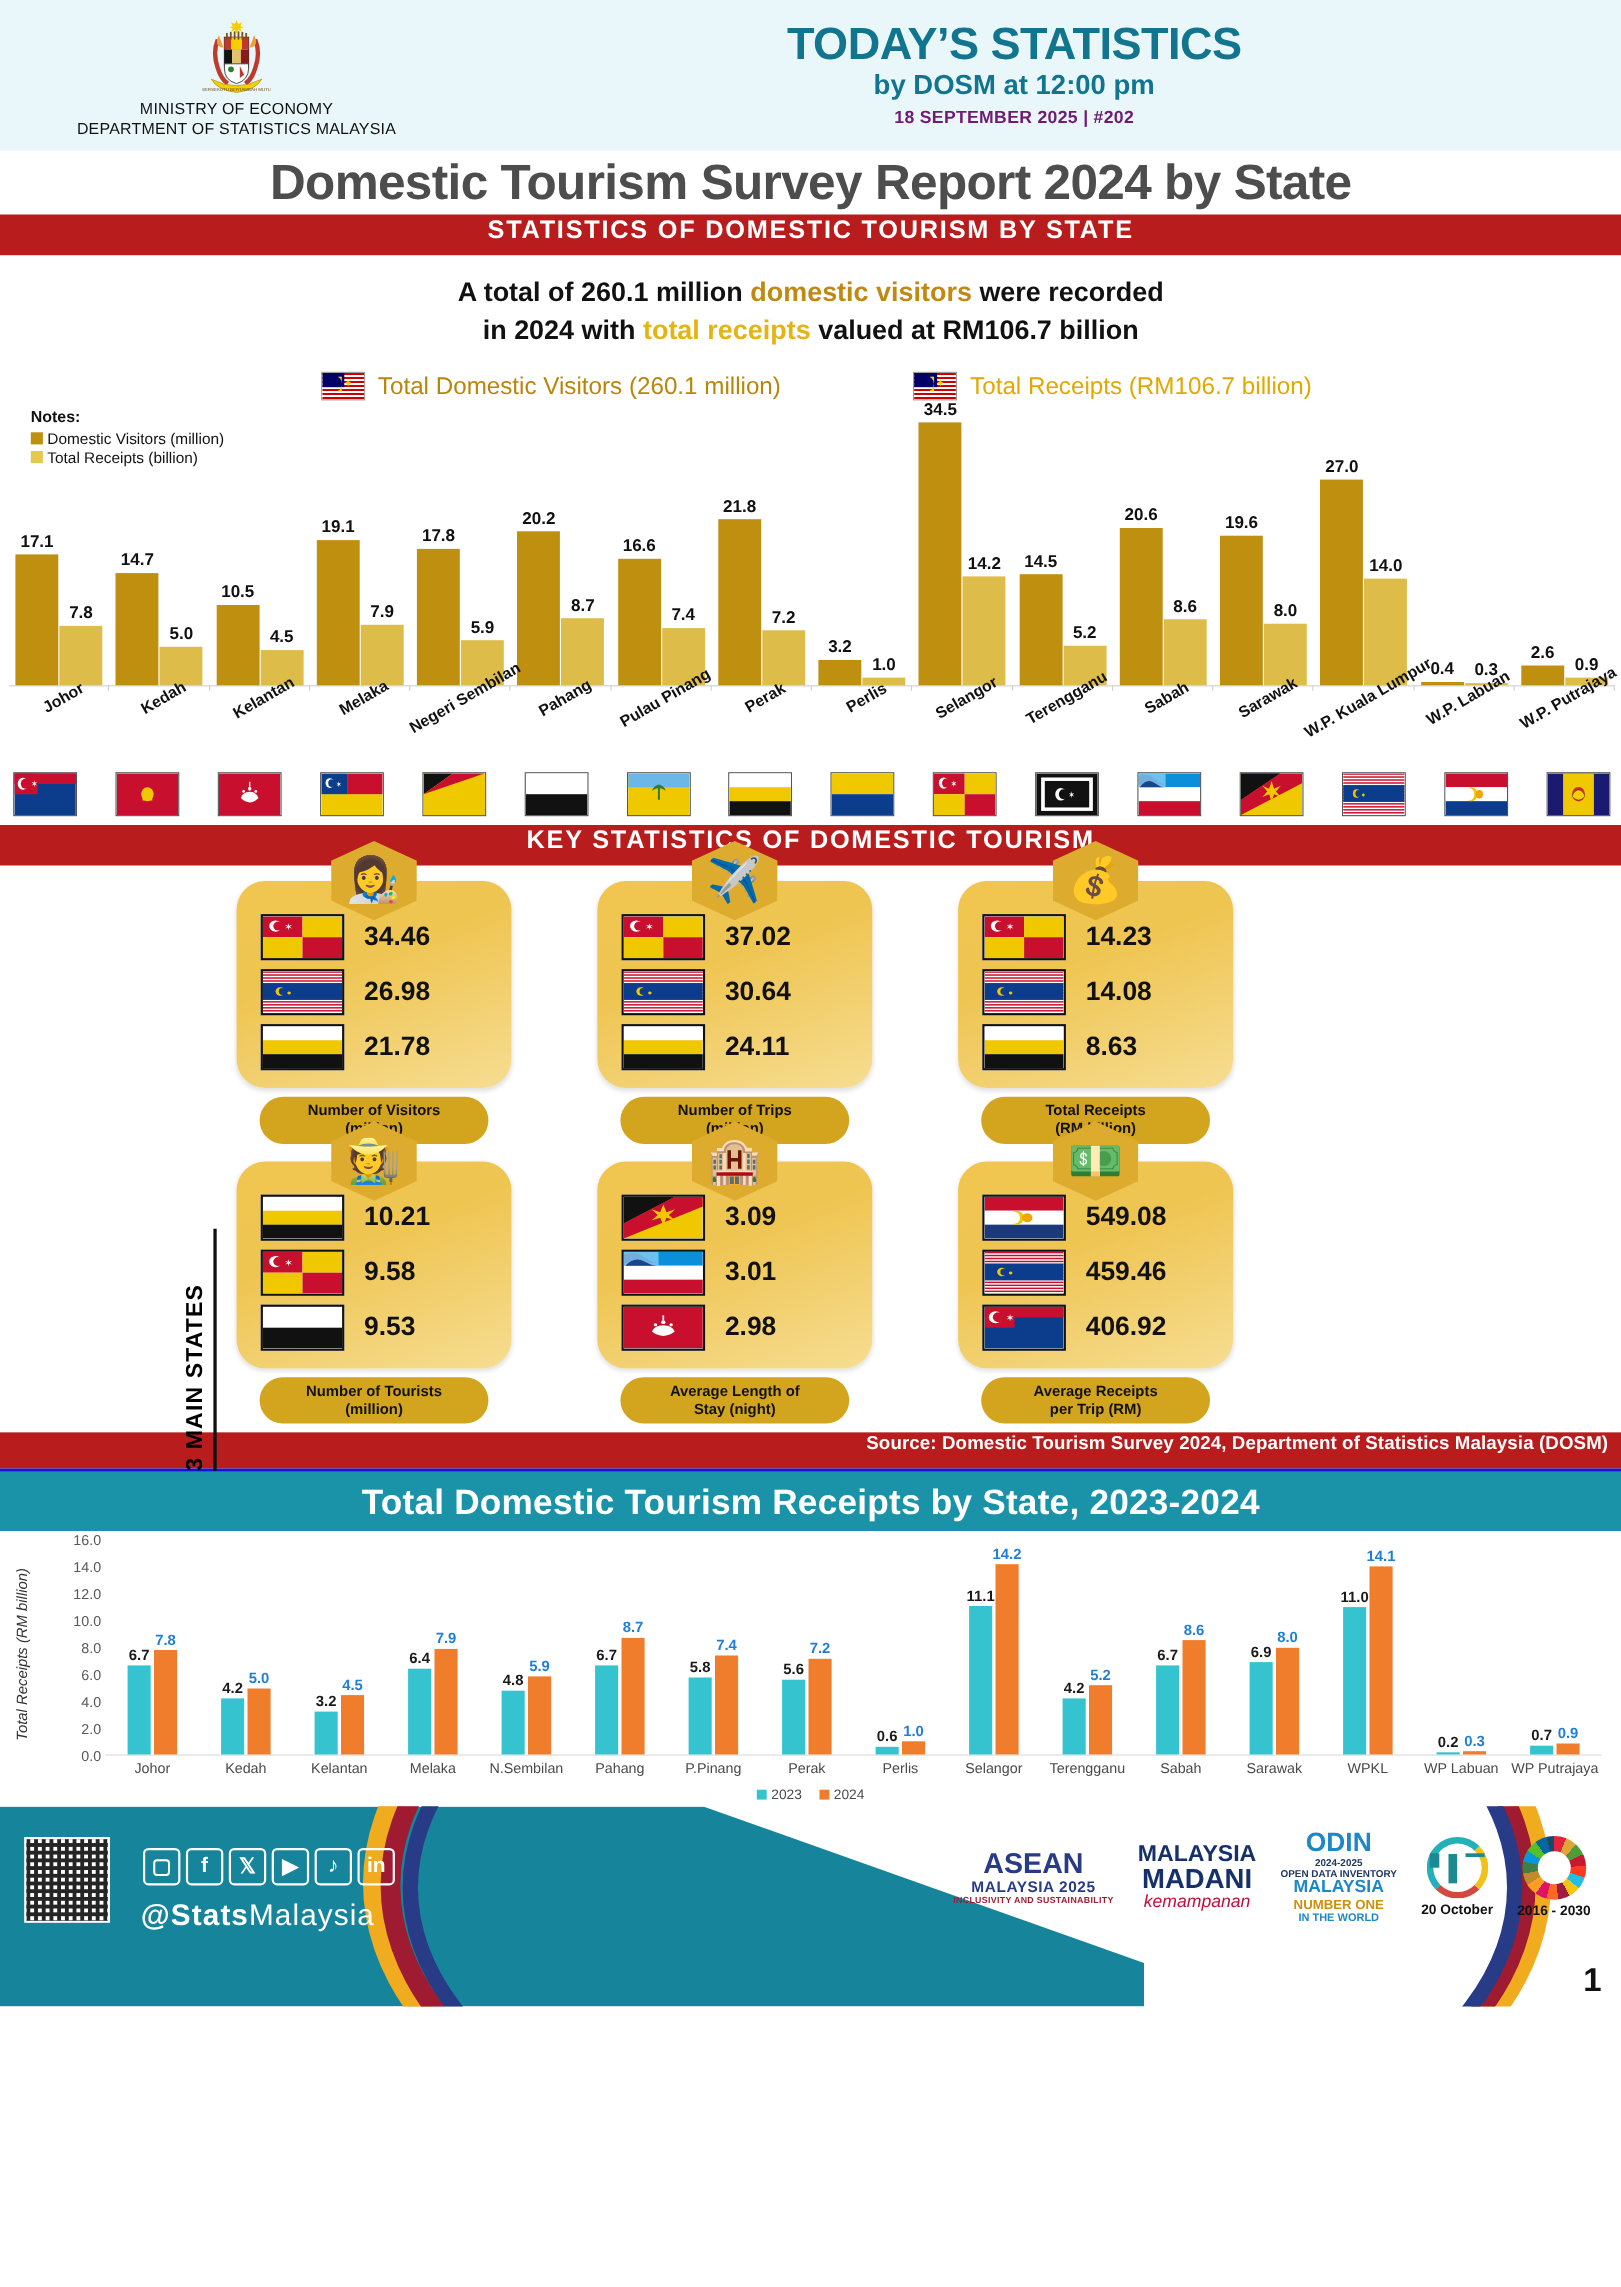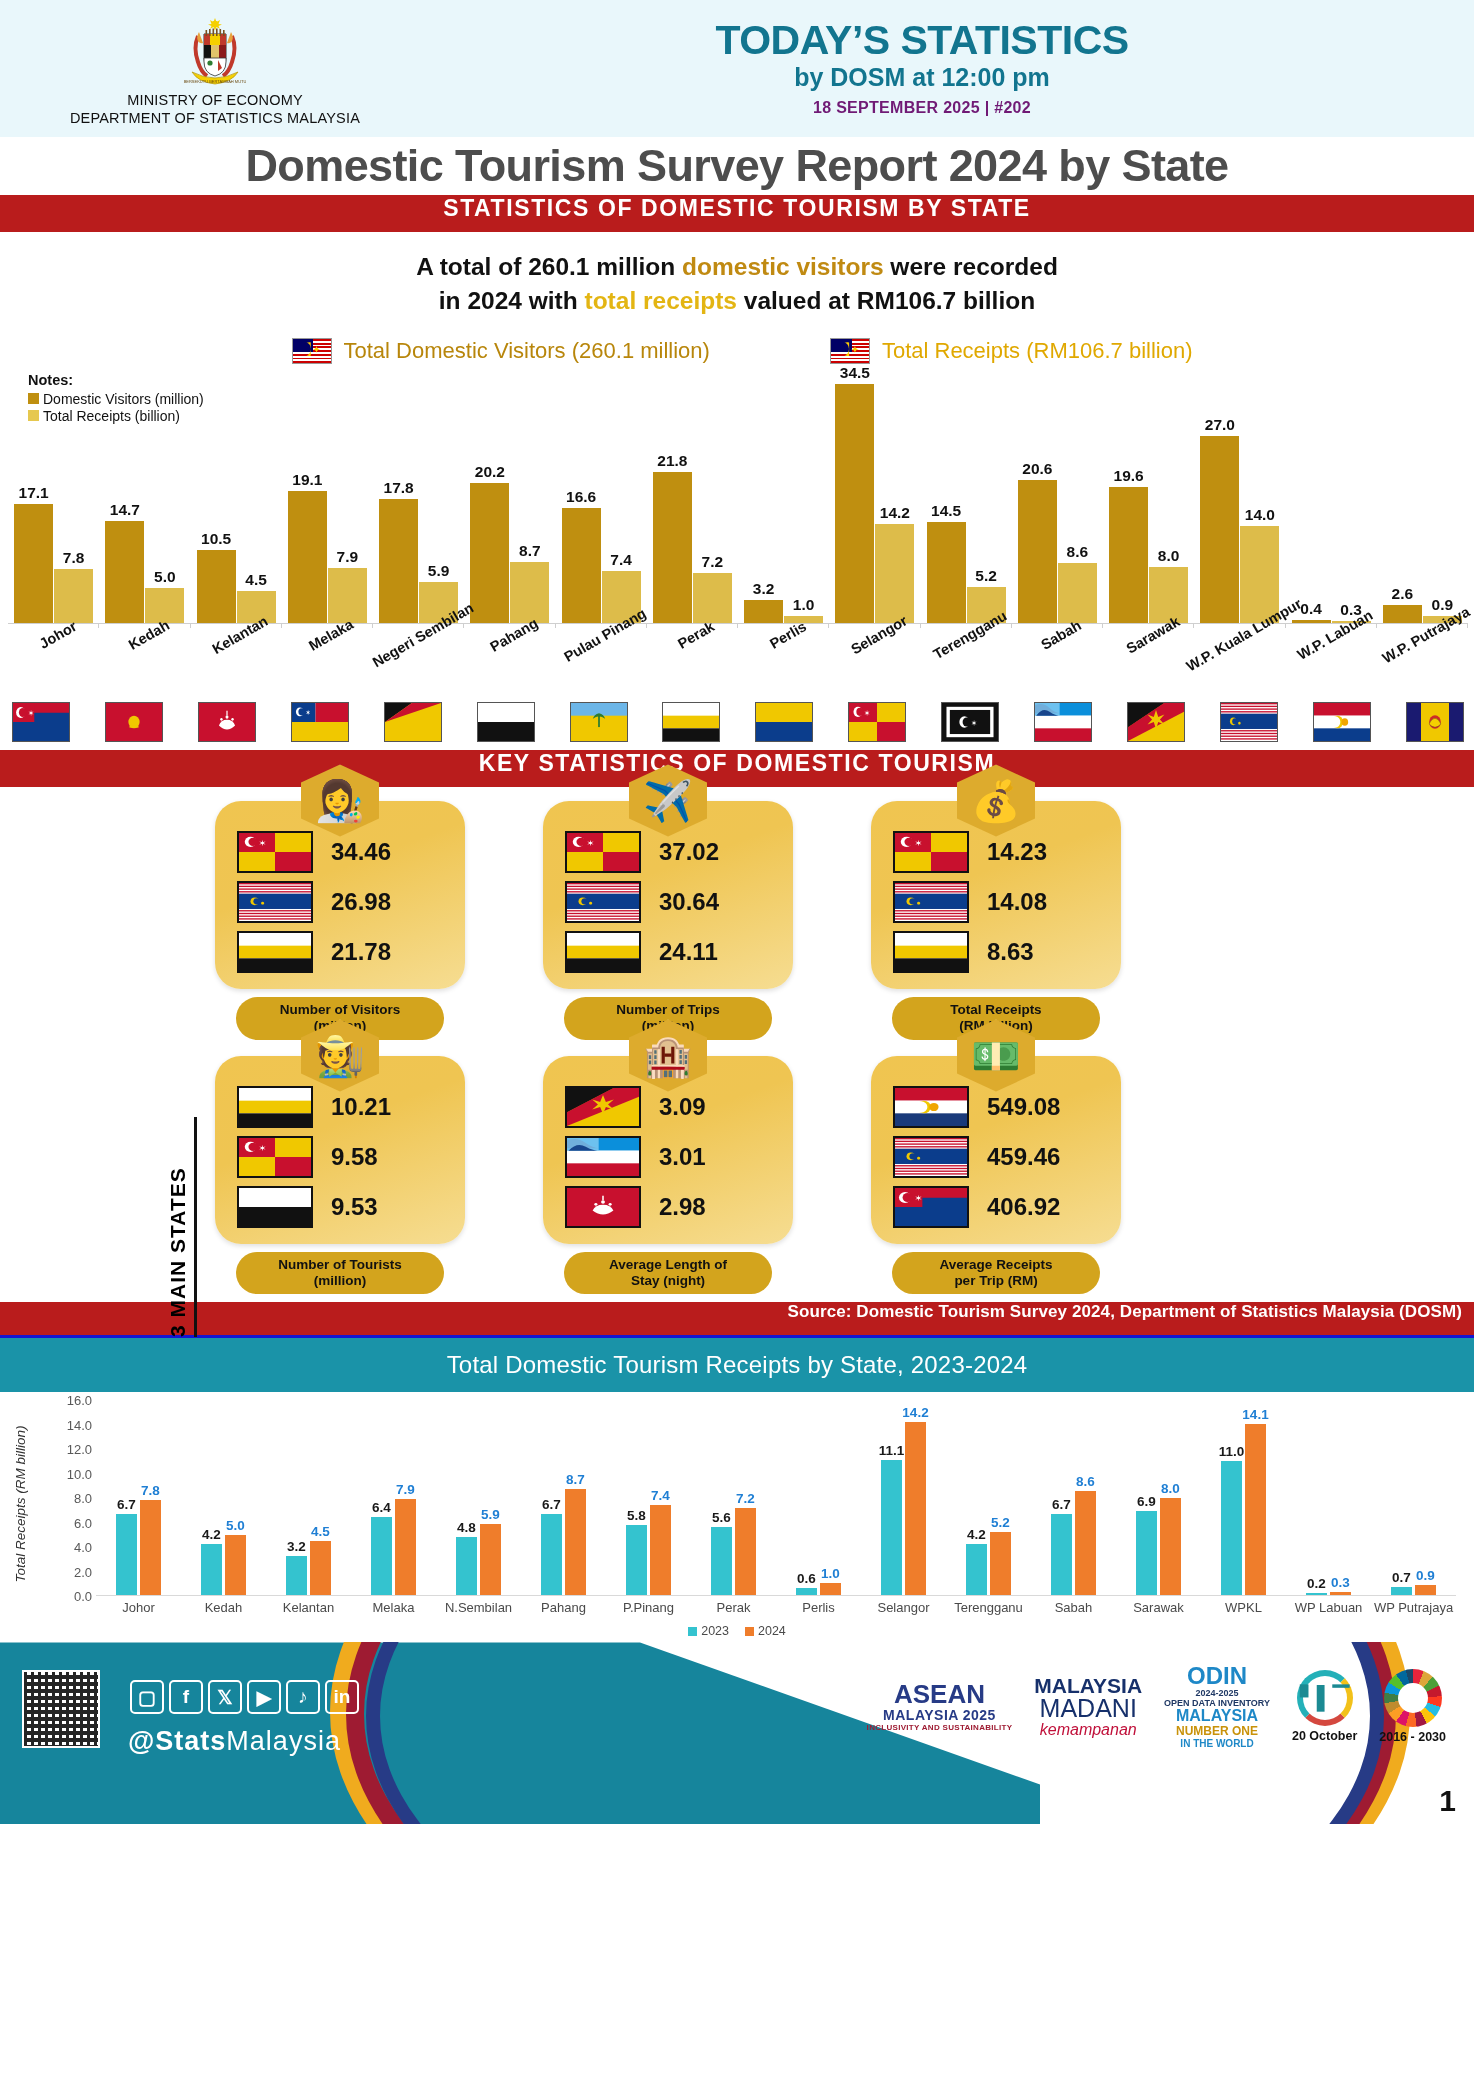--- a/index.html
+++ b/index.html
@@ -156,21 +156,21 @@
     margin: 8px auto 0 auto; width: 208px;
     background: #d3a41d; border-radius: 40px; text-align: center;
     padding: 5px 6px; font-size: 13.5px; font-weight: bold; color: #111; line-height: 1.22;
   }
 
   
   .teal-band {
     background: #1a93a8; height: 54px;
     display:flex; align-items:center; justify-content:center;
   }
-  .teal-band span { color:#fff; font-weight:normal; font-size: 24px; letter-spacing:.2px; }
+  .teal-band span { color:#fff; font-weight:bold; font-size: 32px; letter-spacing:.2px; }
   .blueline { height: 3px; background: #1414d2; }
 
   .chart2-wrap { position: relative; height: 250px; background:#fff; padding: 8px 14px 0 14px; }
   .yaxis2 { position: absolute; left: 48px; top: 8px; width: 44px; height: 196px; }
   .ytick { position: absolute; right: 0; font-size: 13px; color: #595959; transform: translateY(-50%); }
   .ylabel2 {
     position: absolute; left: 20px; top: 112px; transform: translate(-50%,-50%) rotate(-90deg);
     font-size: 13.5px; font-style: italic; color: #333; white-space: nowrap;
   }
   .plot2 {
@@ -215,21 +215,21 @@
   .sicon { width: 34px; height: 34px; border:2px solid #fff; border-radius:5px;
     display:flex; align-items:center; justify-content:center; color:#fff; font-size:19px; font-weight:bold;}
   .handle { position:absolute; left: 128px; top: 84px; color:#fff; font-size: 27px; letter-spacing:1px;}
   .handle b { font-weight: bold; }
   .logos { position:absolute; right: 28px; top: 22px; display:flex; align-items:center; gap: 22px; }
   .logo { text-align:center; }
   .asean-l { font-size: 26px; font-weight:bold; color:#273b86; line-height:1; }
   .asean-s { font-size: 14px; font-weight:bold; color:#273b86; letter-spacing:.5px;}
   .asean-t { font-size: 8px; font-weight:bold; color:#9e1b32; letter-spacing:.3px;}
   .mad-1 { font-size: 21px; font-weight:bold; color:#16306b; line-height:1;}
-  .mad-2 { font-size: 25px; font-weight:normal; color:#16306b; line-height:1;}
+  .mad-2 { font-size: 25px; font-weight:bold; color:#16306b; line-height:1;}
   .mad-3 { font-size: 16px; font-style: italic; color:#c0103a; }
   .odin-1 { font-size: 24px; font-weight:bold; color:#1e88c7; line-height:1;}
   .odin-2 { font-size: 9px; font-weight:bold; color:#1f3864; }
   .odin-3 { font-size: 16px; font-weight:bold; color:#1e88c7; line-height:1;}
   .odin-4 { font-size: 12px; font-weight:bold; color:#c9920a; }
   .odin-5 { font-size: 10px; font-weight:bold; color:#1e88c7; }
   .sm-cap { font-size: 12.5px; font-weight:bold; color:#111; margin-top:3px;}
   .pagenum { position:absolute; right: 18px; bottom: 6px; font-size: 30px; font-weight:bold; color:#111; }
   .sdg-ring { width: 58px; height: 58px; border-radius:50%;
     background: conic-gradient(#e5243b 0 6%, #dda63a 6% 12%, #4c9f38 12% 18%, #c5192d 18% 24%,

